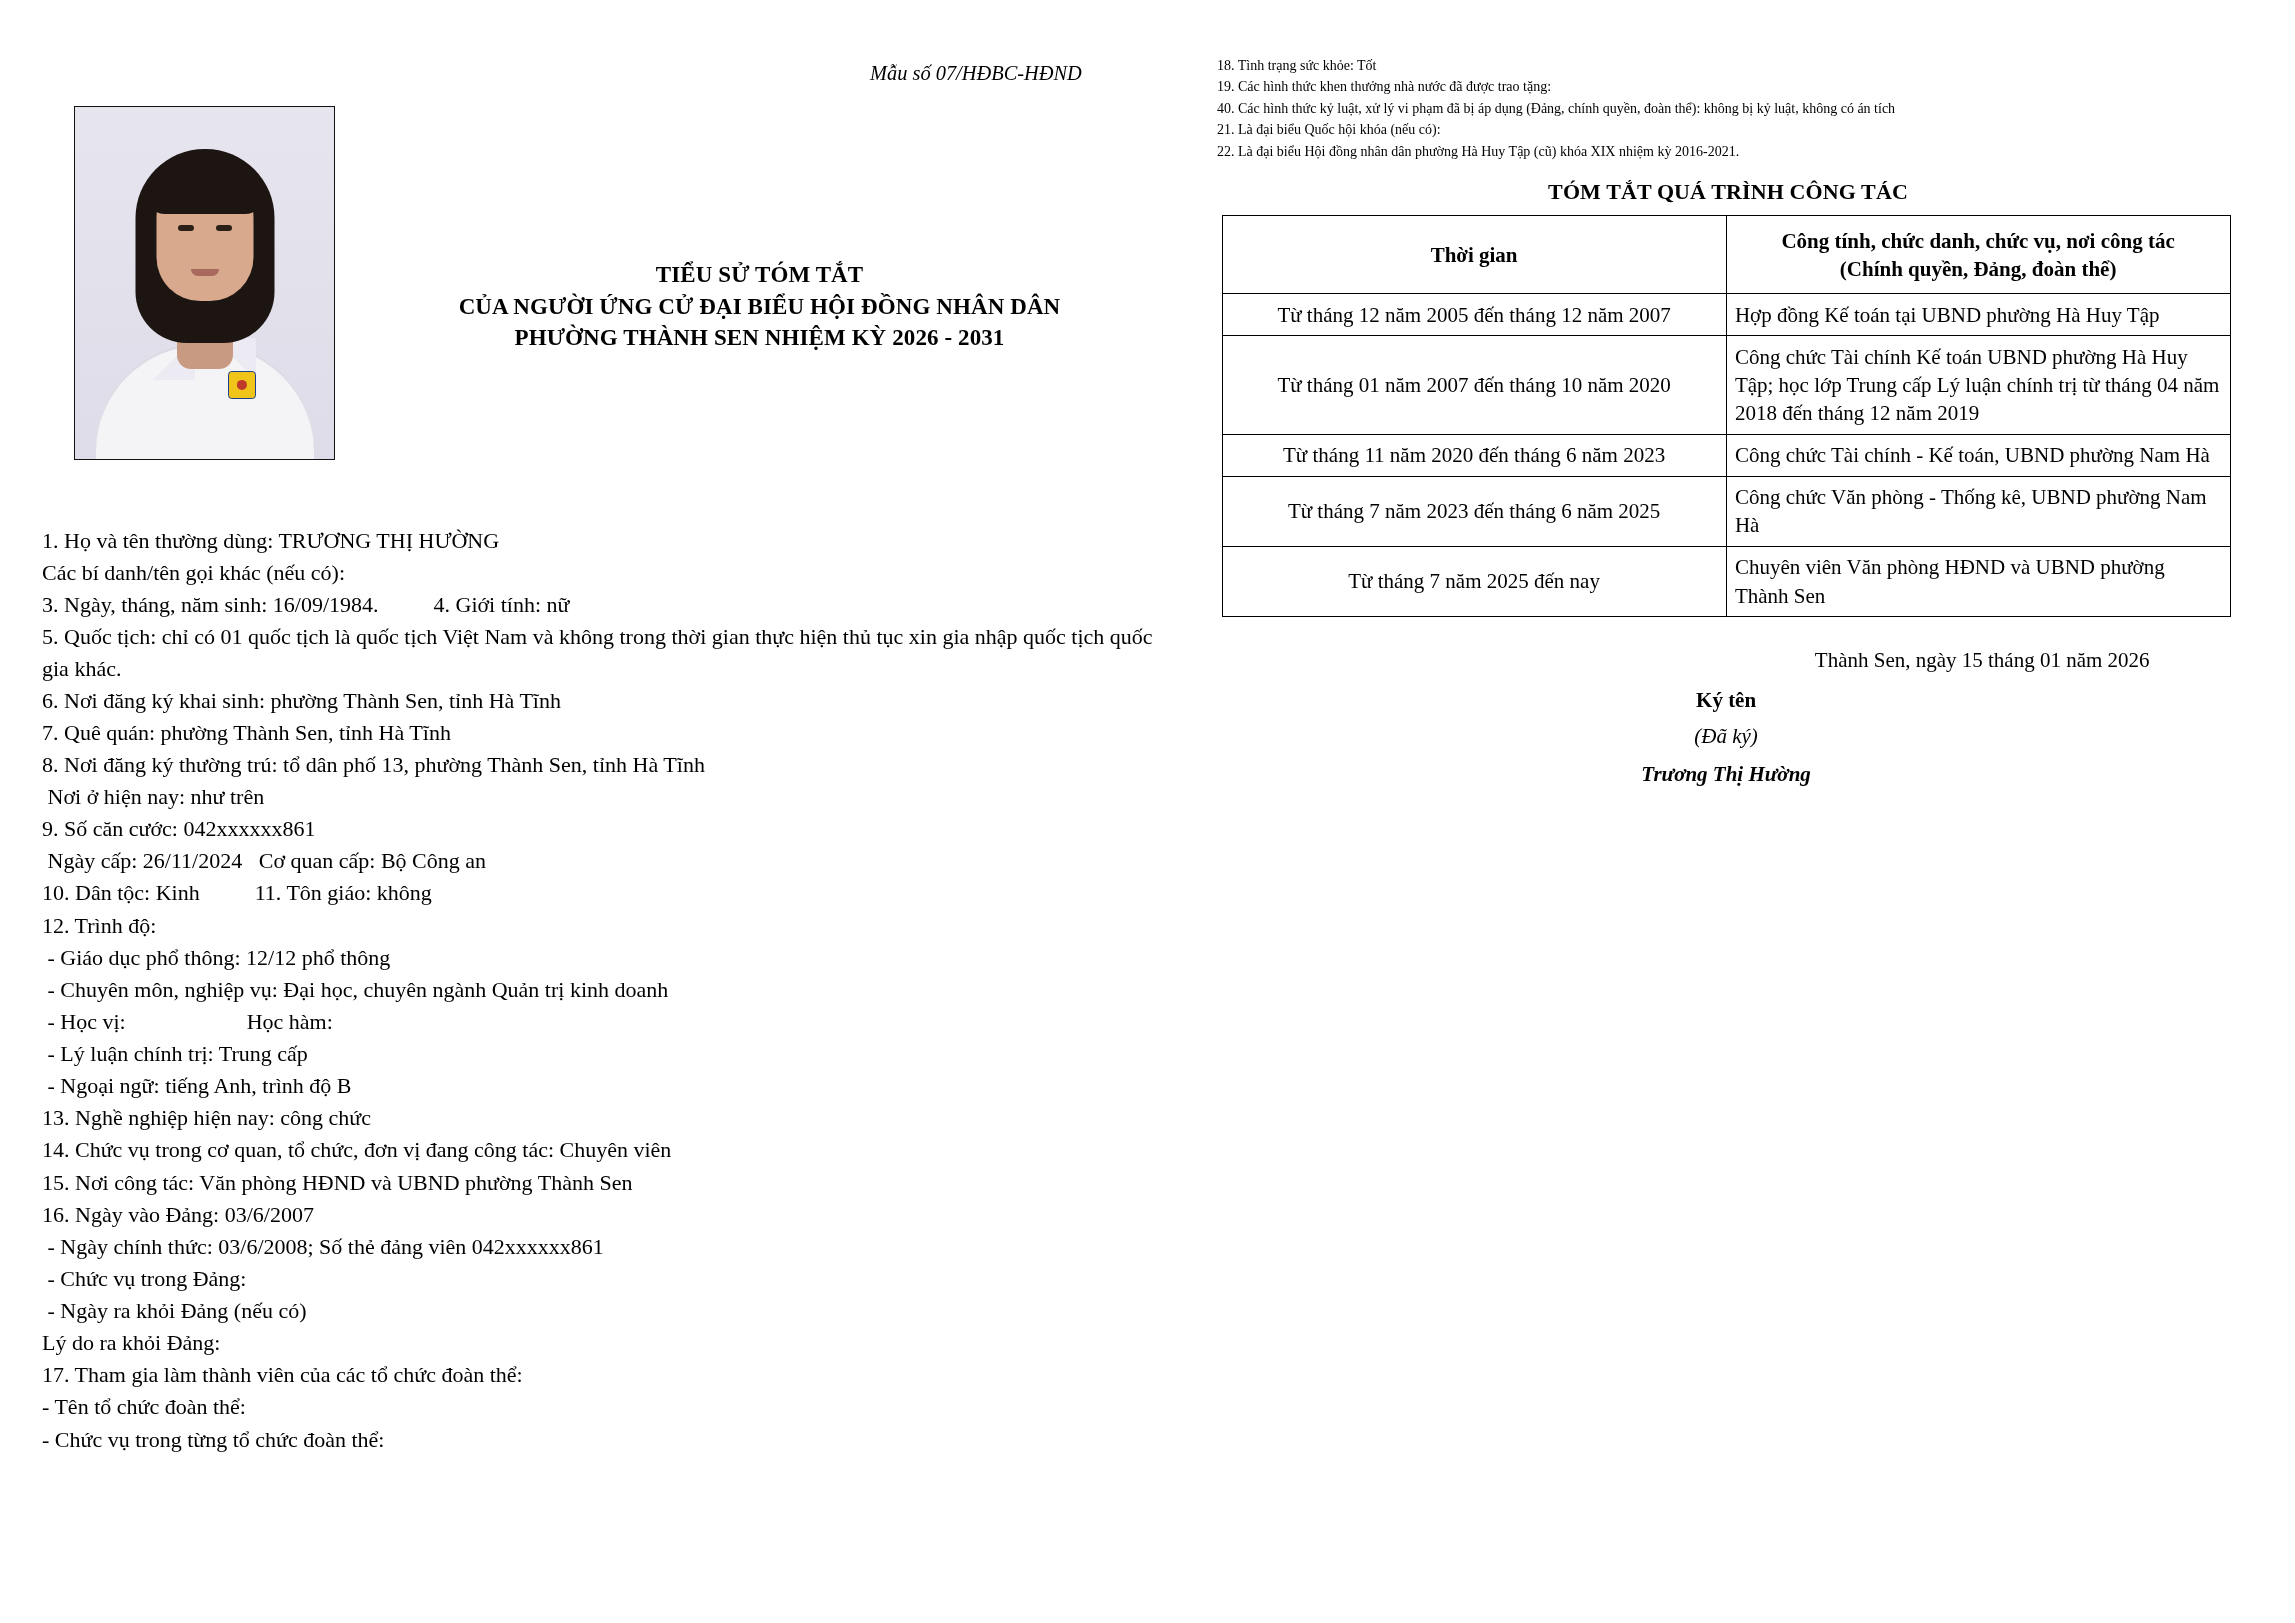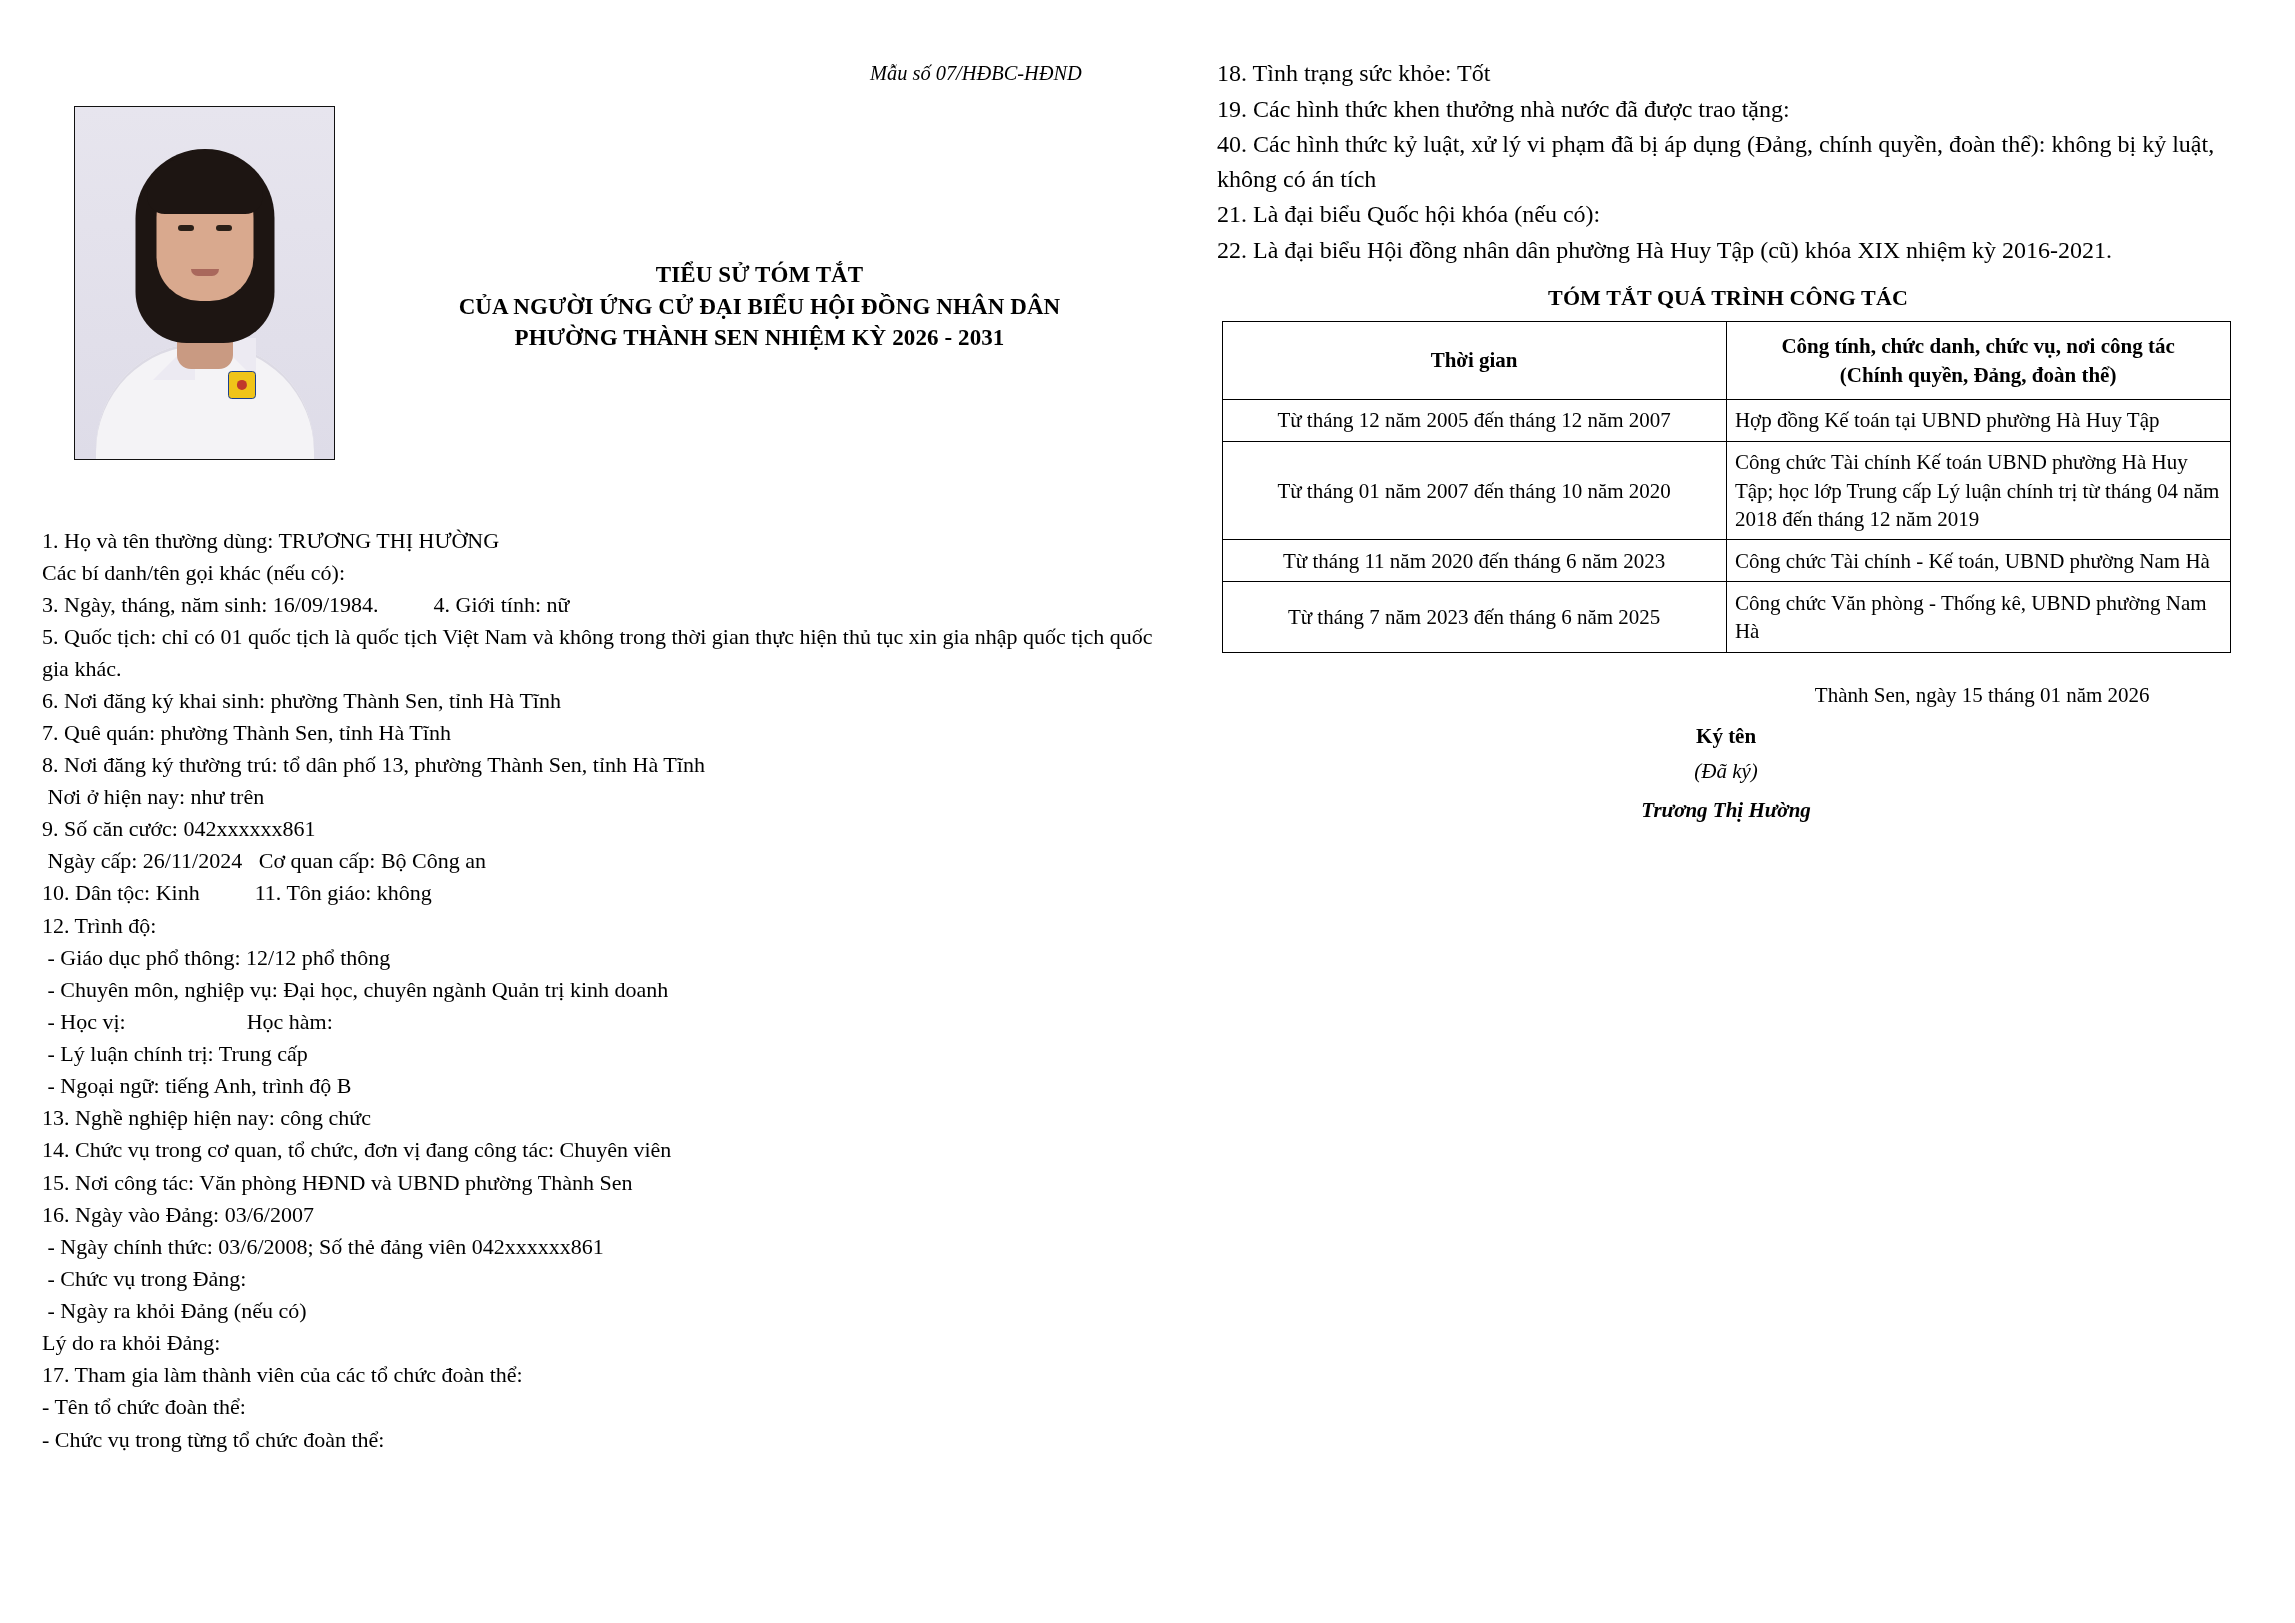--- a/index.html
+++ b/index.html
@@ -188,21 +188,21 @@
   }
 
   
   .col-right {
     width: 1106px;
     padding: 56px 56px 0 28px;
     box-sizing: border-box;
     position: relative;
   }
   .right-items {
-    font-size: 24px;
+    font-size: 14px;
     line-height: 1.43;
   }
   .right-items p { margin: 0 0 1.4px 0; }
   .table-title {
     text-align: center;
     font-weight: bold;
     font-size: 22px;
     margin: 17.6px 0 10.2px 0;
     letter-spacing: 0.1px;
   }
@@ -347,20 +347,25 @@
         <tr>
           <td class="period">Từ tháng 11 năm 2020
 đến tháng 6 năm 2023</td>
           <td class="job">Công chức Tài chính - Kế toán, UBND phường Nam Hà</td>
         </tr>
         <tr>
           <td class="period">Từ tháng 7 năm 2023
 đến tháng 6 năm 2025</td>
           <td class="job">Công chức Văn phòng - Thống kê, UBND phường Nam Hà</td>
         </tr>
+        <tr>
+          <td class="period">Từ tháng 7 năm 2025
+đến nay</td>
+          <td class="job">Chuyên viên Văn phòng HĐND và UBND phường Thành Sen</td>
+        </tr>
       </tbody>
     </table>
 
     <div class="sign-block">
       <span class="sign-place">Thành Sen, ngày 15 tháng 01 năm 2026</span>
       <span class="sign-kyten">Ký tên</span>
       <span class="sign-daky">(Đã ký)</span>
       <span class="sign-name">Trương Thị Hường</span>
     </div>
 

